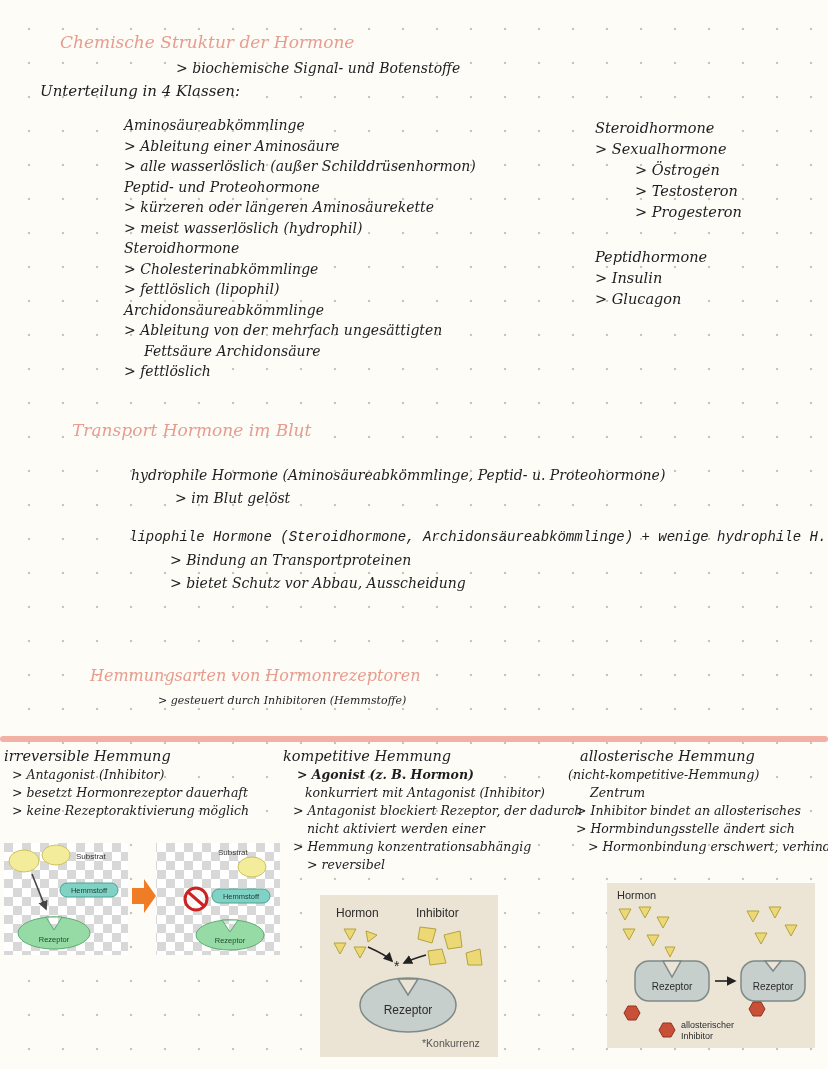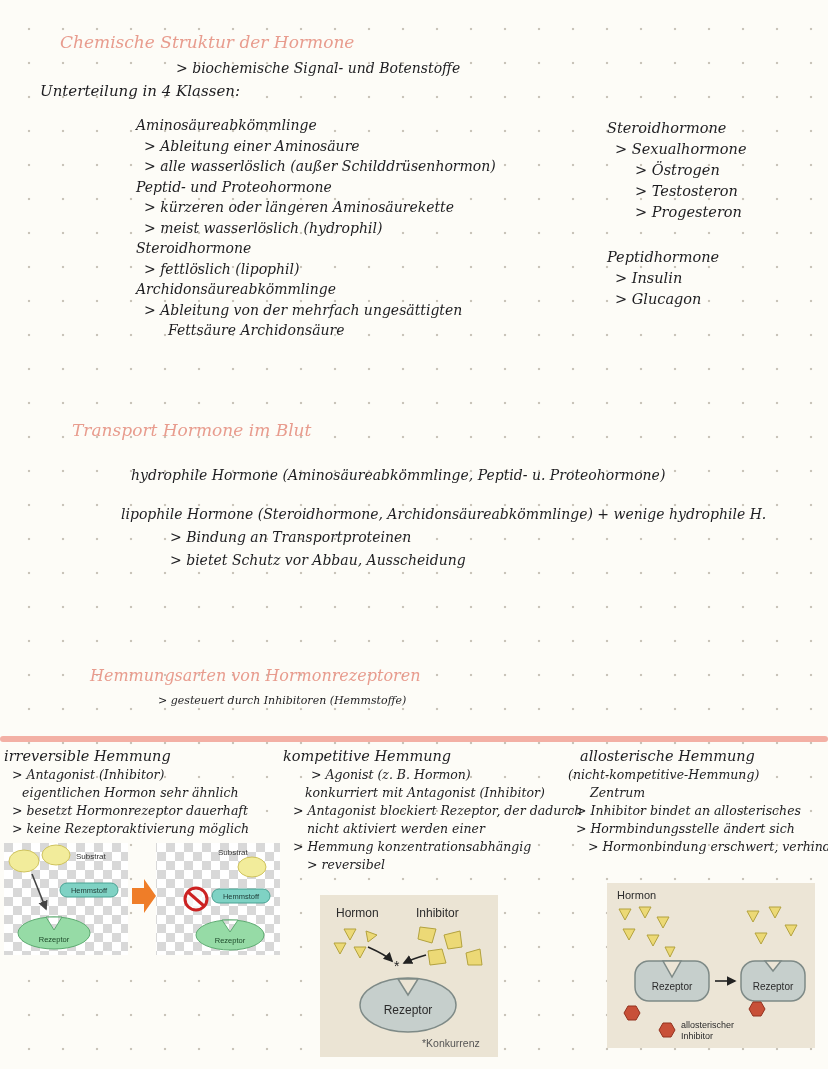--- a/index.html
+++ b/index.html
@@ -16,47 +16,47 @@
   .nowrap { white-space:nowrap; }
 
   .s1-title { position:absolute; left:60px; top:32px; font-size:17px; }
   .s1-sub   { position:absolute; left:176px; top:60px; font-size:14px; }
   .s1-intro { position:absolute; left:40px;  top:82px; font-size:15px; }
 
   .s1-left  { position:absolute; left:124px; top:115px; font-size:14px; }
   .s1-left  .line { line-height:20.5px; }
   .s1-right { position:absolute; left:595px; top:118px; font-size:14.5px; }
   .s1-right .line { line-height:21px; }
-  .ind0 { margin-left:12px; }
-  .ind1 { margin-left:20px; }
-  .ind1b{ margin-left:44px; }
+  .ind0 { margin-left:0; }
+  .ind1 { }
+  .ind1b{ margin-left:20px; }
   .ind2 { margin-left:40px; }
   .gap-top { margin-top:24px; }
 
   .s2-title { position:absolute; left:72px; top:420px; font-size:17px; }
   .s2-body  { position:absolute; left:113px; top:464px; font-size:14px; }
   .s2-body .line { line-height:23px; }
   .s2-l0 { margin-left:18px; }
   .s2-l1 { margin-left:62px; }
-  .s2-l2 { margin-left:8px;  margin-top:16px; }
+  .s2-l2 { margin-left:16px;  margin-top:16px;font-family:Liberation Mono, monospace; }
   .s2-l3, .s2-l4, .s2-l5 { margin-left:57px; }
 
   .s3-title { position:absolute; left:90px;  top:666px; font-size:16px; }
   .s3-sub   { position:absolute; left:158px; top:694px; font-size:11px; }
   .divider  { position:absolute; left:0; top:736px; width:828px; height:6px;
               background:#f3b0a5; border-radius:3px; }
 
   .col { position:absolute; font-size:12.5px; }
   .col .heading { font-size:14.5px; line-height:20px; }
   .col .line { line-height:18px; }
   .col1 { left:4px;   top:746px; width:278px; }
   .col2 { left:283px; top:746px; width:280px; }
   .col3 { left:560px; top:746px; width:268px; }
   .i6 {margin-left:20px;} .i8 {margin-left:8px;font-style:italic;} .i10{margin-left:10px;}
-  .i14{margin-left:28px;} .i16{margin-left:16px;} .i18{margin-left:18px;}
+  .i14{margin-left:14px;font-weight:bold;} .i16{margin-left:16px;} .i18{margin-left:18px;}
   .i22{margin-left:22px;} .i24{margin-left:24px;} .i28{margin-left:28px;}
   .i30{margin-left:30px;}
 
   .d1 { position:absolute; left:4px;   top:843px; }
   .d2 { position:absolute; left:320px; top:895px; }
   .d3 { position:absolute; left:607px; top:883px; }
   svg text { font-family:"Liberation Sans","DejaVu Sans",sans-serif; }
 </style>
 </head>
 <body>
@@ -68,53 +68,55 @@
   <div class="s1-intro hw nowrap">Unterteilung in 4 Klassen:</div>
 
   <div class="s1-left">
     <div class="line ind0 hw nowrap">Aminosäureabkömmlinge</div>
     <div class="line ind1 hw nowrap">&gt; Ableitung einer Aminosäure</div>
     <div class="line ind1 hw nowrap">&gt; alle wasserlöslich (außer Schilddrüsenhormon)</div>
     <div class="line ind0 hw nowrap">Peptid- und Proteohormone</div>
     <div class="line ind1 hw nowrap">&gt; kürzeren oder längeren Aminosäurekette</div>
     <div class="line ind1 hw nowrap">&gt; meist wasserlöslich (hydrophil)</div>
     <div class="line ind0 hw nowrap">Steroidhormone</div>
+    <div class="line ind1 hw nowrap">&gt; Cholesterinabkömmlinge</div>
     <div class="line ind1 hw nowrap">&gt; fettlöslich (lipophil)</div>
     <div class="line ind0 hw nowrap">Archidonsäureabkömmlinge</div>
     <div class="line ind1 hw nowrap">&gt; Ableitung von der mehrfach ungesättigten</div>
     <div class="line ind1b hw nowrap">Fettsäure Archidonsäure</div>
+    <div class="line ind1 hw nowrap">&gt; fettlöslich</div>
   </div>
 
   <div class="s1-right">
     <div class="line ind0 hw nowrap">Steroidhormone</div>
     <div class="line ind1 hw nowrap">&gt; Sexualhormone</div>
     <div class="line ind2 hw nowrap">&gt; Östrogen</div>
     <div class="line ind2 hw nowrap">&gt; Testosteron</div>
     <div class="line ind2 hw nowrap">&gt; Progesteron</div>
     <div class="line ind0 gap-top hw nowrap">Peptidhormone</div>
     <div class="line ind1 hw nowrap">&gt; Insulin</div>
     <div class="line ind1 hw nowrap">&gt; Glucagon</div>
   </div>
 
   <div class="s2-title hw pink nowrap">Transport Hormone im Blut</div>
   <div class="s2-body">
     <div class="line s2-l0 hw nowrap">hydrophile Hormone (Aminosäureabkömmlinge, Peptid- u. Proteohormone)</div>
+    <div class="line s2-l1 hw nowrap">&gt; im Blut gelöst</div>
     <div class="line s2-l2 hw nowrap">lipophile Hormone (Steroidhormone, Archidonsäureabkömmlinge) + wenige hydrophile H.</div>
     <div class="line s2-l3 hw nowrap">&gt; Bindung an Transportproteinen</div>
     <div class="line s2-l4 hw nowrap">&gt; bietet Schutz vor Abbau, Ausscheidung</div>
   </div>
 
   <div class="s3-title hw pink nowrap">Hemmungsarten von Hormonrezeptoren</div>
   <div class="s3-sub hw nowrap">&gt; gesteuert durch Inhibitoren (Hemmstoffe)</div>
   <div class="divider"></div>
 
   <div class="col col1">
     <div class="heading hw nowrap">irreversible Hemmung</div>
     <div class="line i8  hw nowrap">&gt; Antagonist (Inhibitor)</div>
-    <div class="line i18 hw nowrap">eigentlichen Hormon sehr ähnlich</div>
     <div class="line i8  hw nowrap">&gt; besetzt Hormonrezeptor dauerhaft</div>
     <div class="line i8  hw nowrap">&gt; keine Rezeptoraktivierung möglich</div>
   </div>
 
   <div class="col col2">
     <div class="heading hw nowrap">kompetitive Hemmung</div>
     <div class="line i14 hw nowrap">&gt; Agonist (z. B. Hormon)</div>
     <div class="line i22 hw nowrap">konkurriert mit Antagonist (Inhibitor)</div>
     <div class="line i10 hw nowrap">&gt; Antagonist blockiert Rezeptor, der dadurch</div>
     <div class="line i24 hw nowrap">nicht aktiviert werden einer</div>

